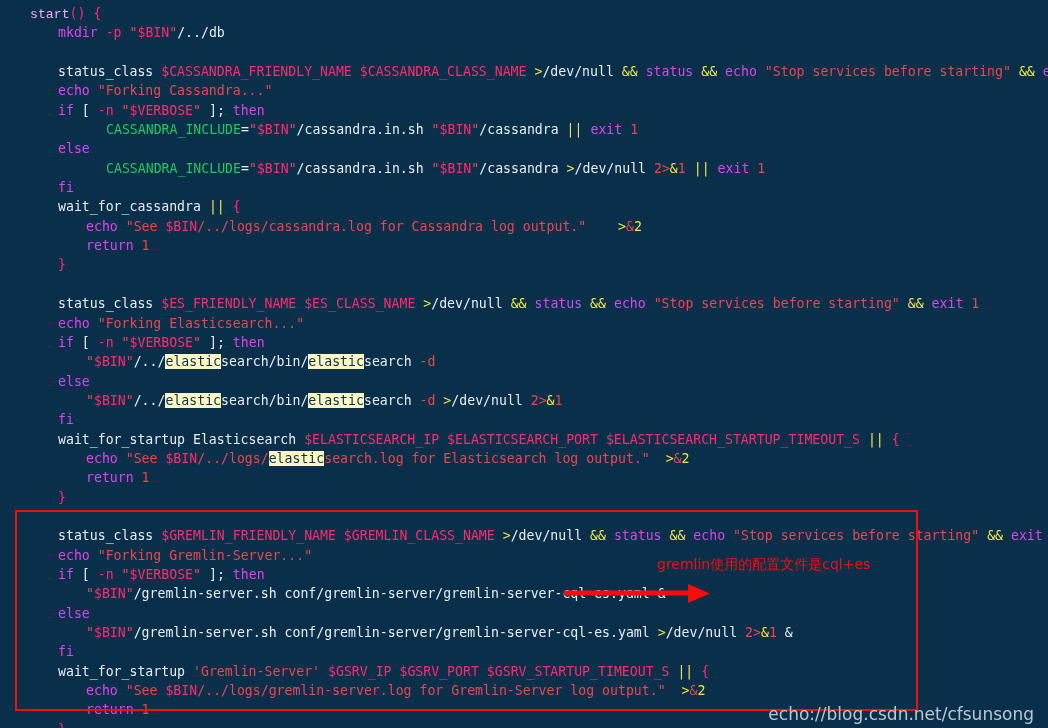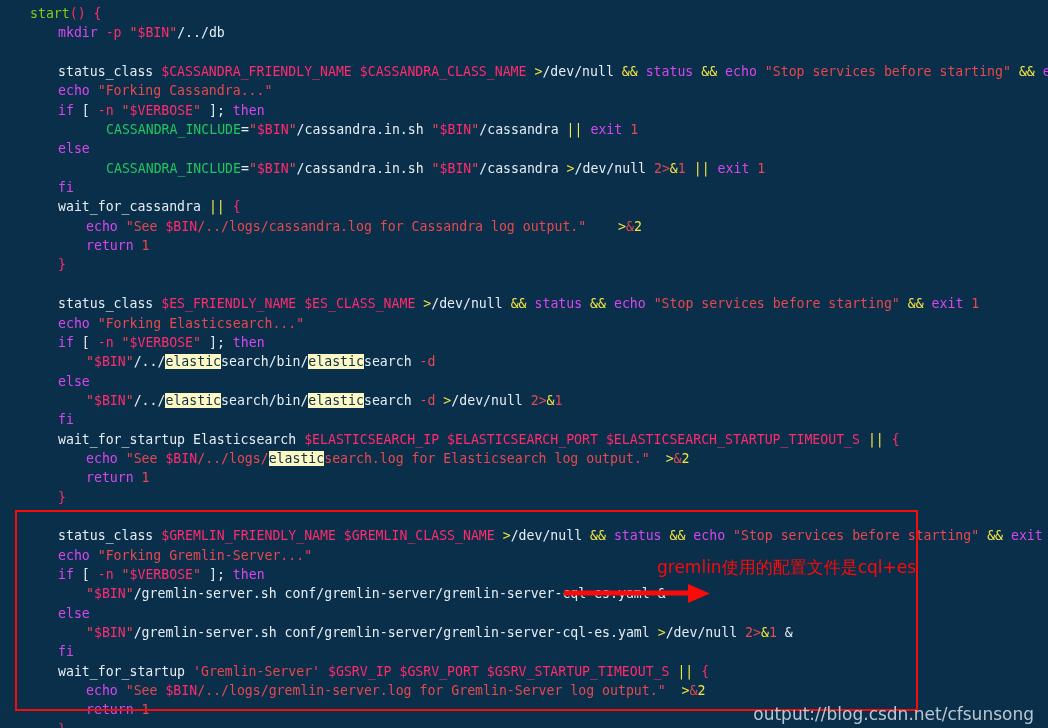--- a/index.html
+++ b/index.html
@@ -35,21 +35,21 @@
   }
   
   .plain { color: #e6edf3; }
   .kw    { color: #d946ef; }          
   .str   { color: #e8484f; }          
   .var   { color: #ff2b6d; }          
   .op    { color: #f4e542; }          
   .num   { color: #e8484f; }          
   .assign{ color: #22c55e; margin-left: 20px; }          
   .punct { color: #ff2b6d; }          
-  .fn    { color: #84cc16; }
+  .fn    { color: #f0abfc; font-family: Liberation Mono, monospace; }
   .hl {
     background: #fef9c3;
     color: #0a2f4a;
   }
   
   #redbox {
     position: absolute;
     left: 15px;
     top: 510px;
     width: 903px;
@@ -58,21 +58,21 @@
     box-sizing: border-box;
     pointer-events: none;
   }
   
   #annotation {
     position: absolute;
     left: 657px;
     top: 556px;
     color: #fb0a0a;
     font-family: "DejaVu Sans", "Liberation Sans", sans-serif;
-    font-size: 17px;
+    font-size: 14px;
     white-space: nowrap;
   }
   
   #arrow {
     position: absolute;
     left: 560px;
     top: 581px;
     width: 152px;
     height: 24px;
     pointer-events: none;
@@ -98,15 +98,15 @@
 
   <div id="redbox"></div>
 
   <div id="annotation">gremlin使用的配置文件是cql+es</div>
 
   <svg id="arrow" viewBox="0 0 152 24">
     <line x1="4" y1="12" x2="130" y2="12" stroke="#fb0a0a" stroke-width="5"></line>
     <polygon points="128,3 150,12.5 128,22" fill="#fb0a0a"></polygon>
   </svg>
 
-  <div id="watermark">output://blog.csdn.net/cfsunsong</div>
+  <div id="watermark">echo://blog.csdn.net/cfsunsong</div>
 
 </div>
 
 </body></html>

